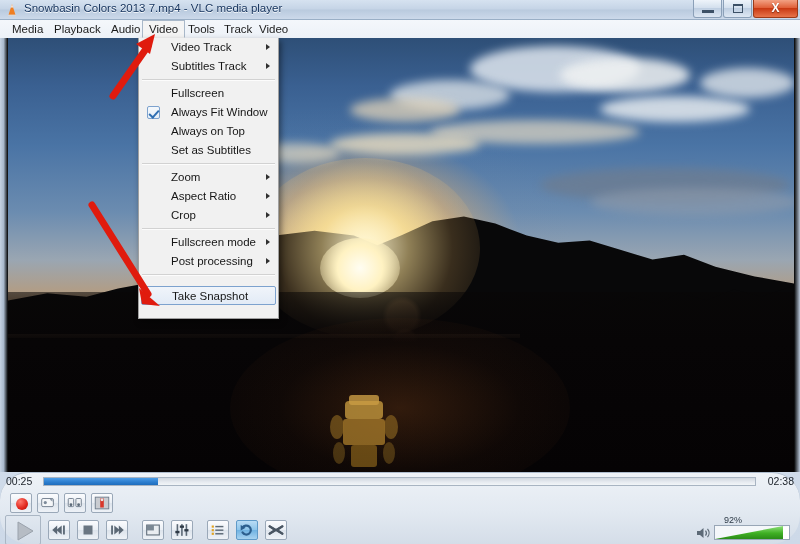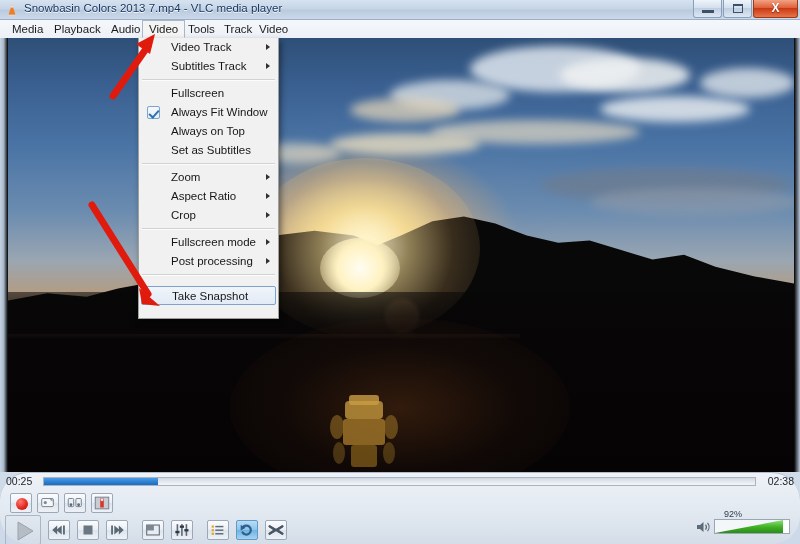--- a/index.html
+++ b/index.html
@@ -285,21 +285,21 @@
   }
   .gap { width: 14px; }
   .gap-s { width: 7px; }
   .rec-dot {
     position: absolute; left: 5px; top: 4px;
     width: 12px; height: 12px; border-radius: 50%;
     background: radial-gradient(circle at 35% 30%, #ff7a6e 0%, #e0251b 60%, #a81109 100%);
   }
   .volwrap {
     position: absolute;
-    right: 8px; top: 38px;
+    right: 8px; top: 44px;
     width: 96px; height: 24px;
   }
   .volpct {
     position: absolute;
     left: 28px; top: -2px;
     font-size: 9px;
     color: #2d3a47;
   }
   .voltrack {
     position: absolute;

